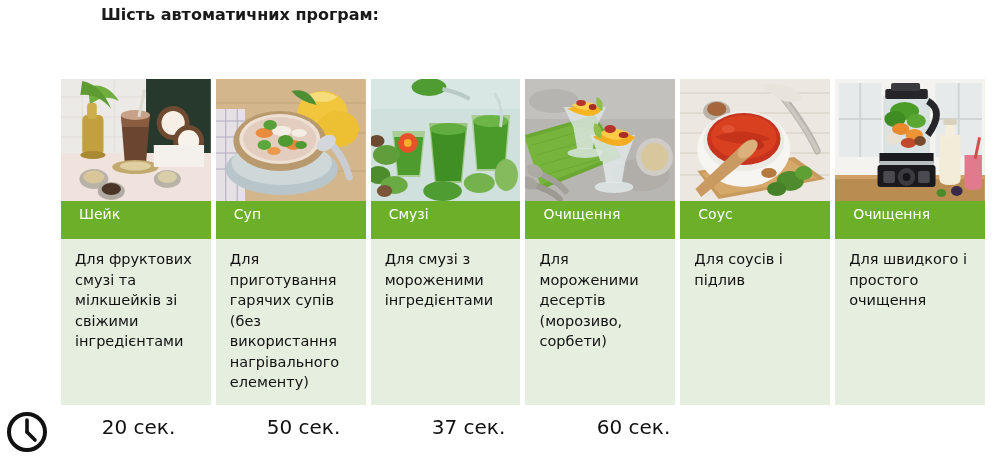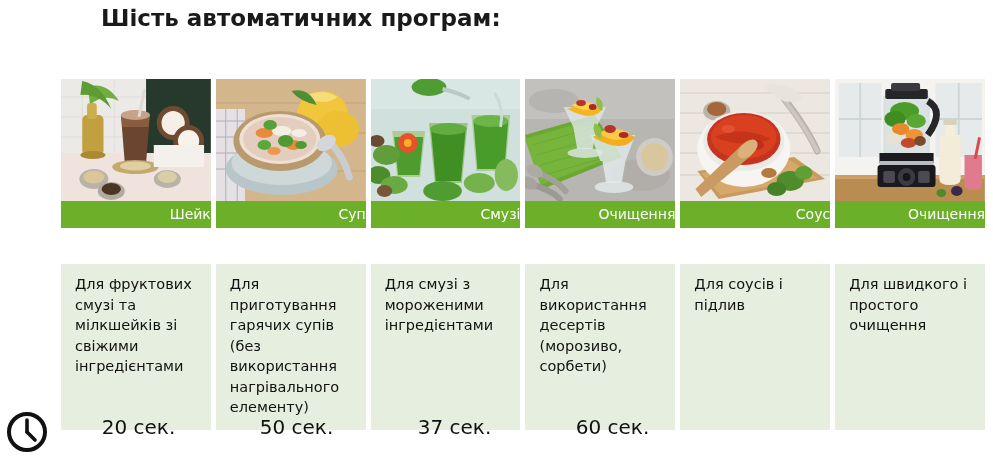--- a/index.html
+++ b/index.html
@@ -12,21 +12,21 @@
     height: 462px;
     position: relative;
     font-family: "DejaVu Sans", "Liberation Sans", sans-serif;
     overflow: hidden;
   }
 
   #page-title {
     position: absolute;
     left: 101px;
     top: 5px;
-    font-size: 23px;
+    font-size: 16px;
     font-weight: bold;
     color: #1a1a1a;
     letter-spacing: 0px;
     white-space: nowrap;
   }
 
   
   #program-table {
     position: absolute;
     left: 61px;
@@ -46,51 +46,51 @@
     height: 122px;
     width: 100%;
     position: relative;
     overflow: hidden;
     background: #e8e4de;
   }
   .program-photo svg { display: block; width: 100%; height: 100%; }
 
   
   .program-label {
-    height: 27px;
+    height: 38px;
     line-height: 27px;
-    text-align: right;
+    text-align: left;
     color: #ffffff;
     font-size: 14px;
     background: #6cb02a;
     overflow: hidden;
     white-space: nowrap;
+    padding-left: 18px;
   }
 
   
   .program-desc {
     background: #e6efdf;
     height: 166px;
     padding: 10px 10px 0 14px;
     box-sizing: border-box;
     font-size: 14.5px;
     line-height: 1.42;
     color: #111111;
     overflow: hidden;
-    margin-top: 36px;
   }
 
   
   #times-row {
     position: absolute;
     left: 61px;
     top: 415px;
     width: 924px;
     display: flex;
-    gap: 3px;
+    gap: 10px;
   }
   .time-cell {
     width: 155px;
     text-align: center;
     font-size: 20px;
     color: #111111;
     white-space: nowrap;
   }
 
   #clock-icon {
@@ -259,21 +259,21 @@
         <path d="M72 44 q10 4 6 16 q-10 -6 -6 -16" fill="#8fbe4a"></path>
         <circle cx="134" cy="78" r="19" fill="#cfccc7"></circle>
         <circle cx="134" cy="78" r="14" fill="#d8c79c"></circle>
         <path d="M8 92 q24 8 34 20" stroke="#a39f99" stroke-width="6" fill="none" stroke-linecap="round"></path>
         <ellipse cx="10" cy="92" rx="9" ry="6" fill="#aeaaa4" transform="rotate(28 10 92)"></ellipse>
         <path d="M2 104 q24 6 34 16" stroke="#9c9892" stroke-width="6" fill="none" stroke-linecap="round"></path>
         <ellipse cx="4" cy="104" rx="9" ry="6" fill="#a7a39d" transform="rotate(22 4 104)"></ellipse>
       </svg>
     </div>
     <div class="program-label">Очищення</div>
-    <div class="program-desc">Для використання десертів (морозиво, сорбети)</div>
+    <div class="program-desc">Для мороженими десертів (морозиво, сорбети)</div>
   </div>
 
   <div class="program-column">
     <div class="program-photo">
       <svg viewBox="0 0 155 122" preserveAspectRatio="none">
         <rect x="0" y="0" width="155" height="122" fill="#ece7e0"></rect>
         <g stroke="#ddd6cc" stroke-width="1.4">
           <line x1="0" y1="14" x2="155" y2="14"></line>
             <line x1="0" y1="34" x2="155" y2="34"></line>
           <line x1="0" y1="54" x2="155" y2="54"></line>

